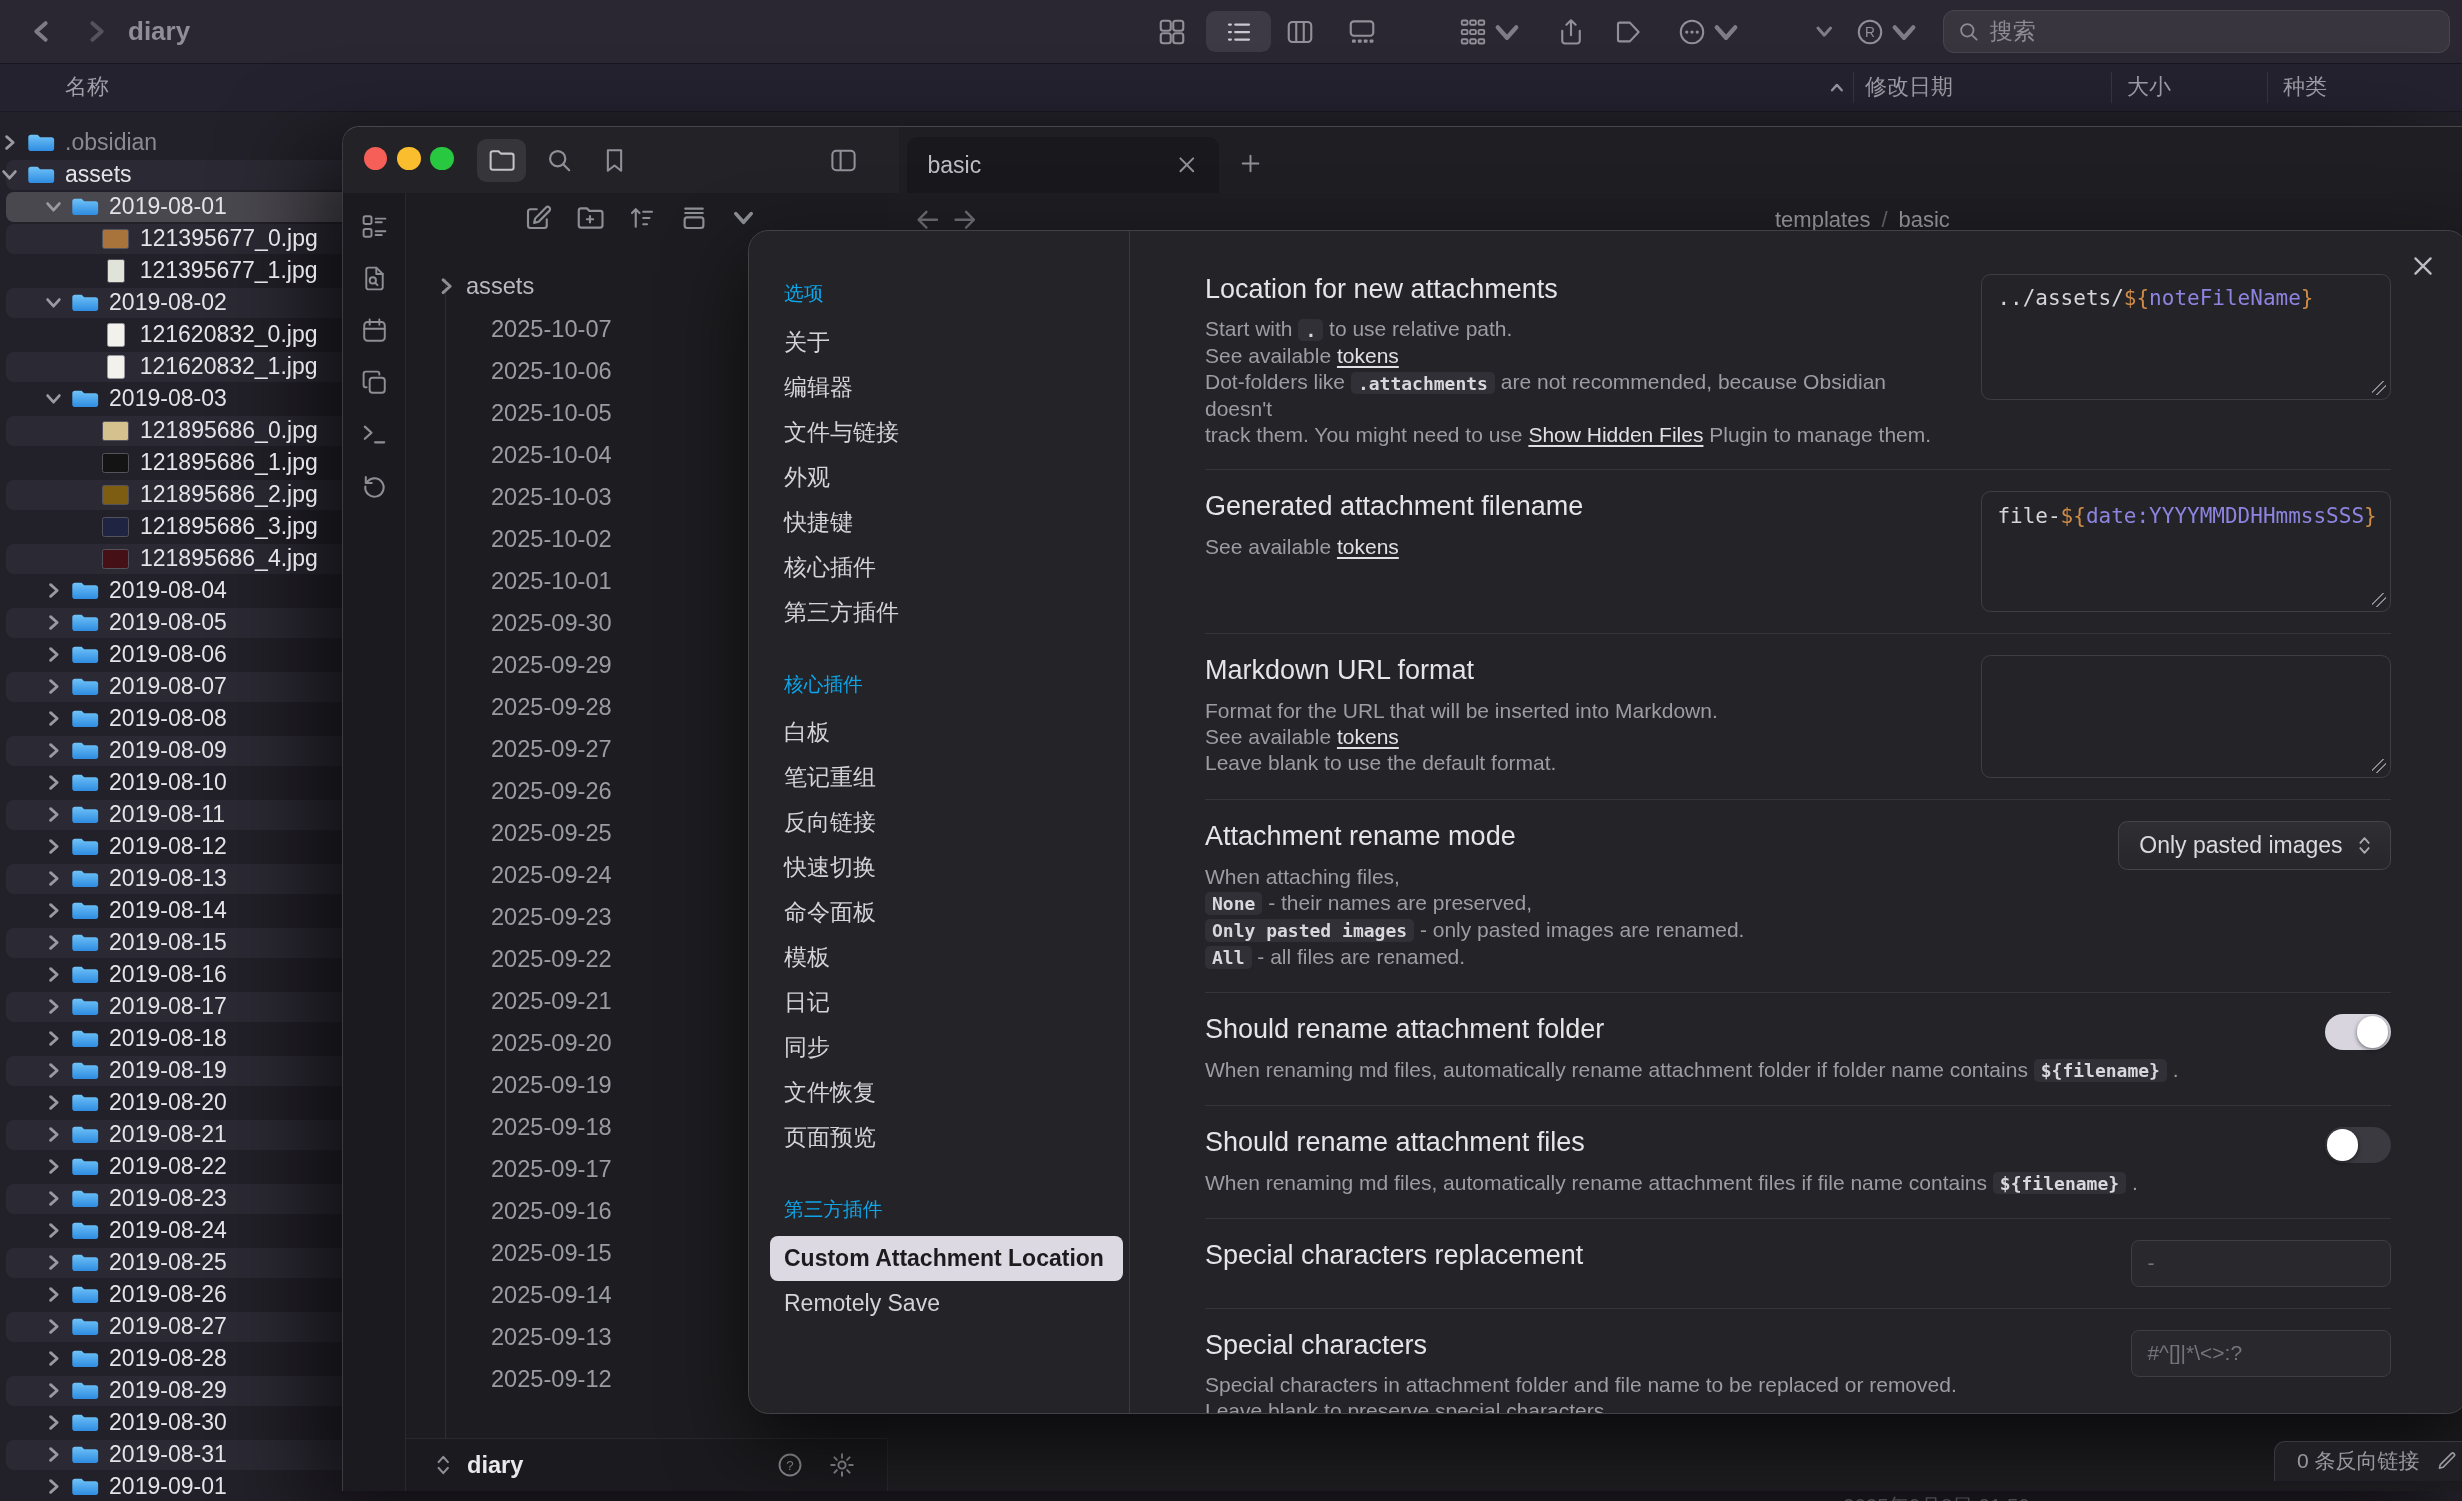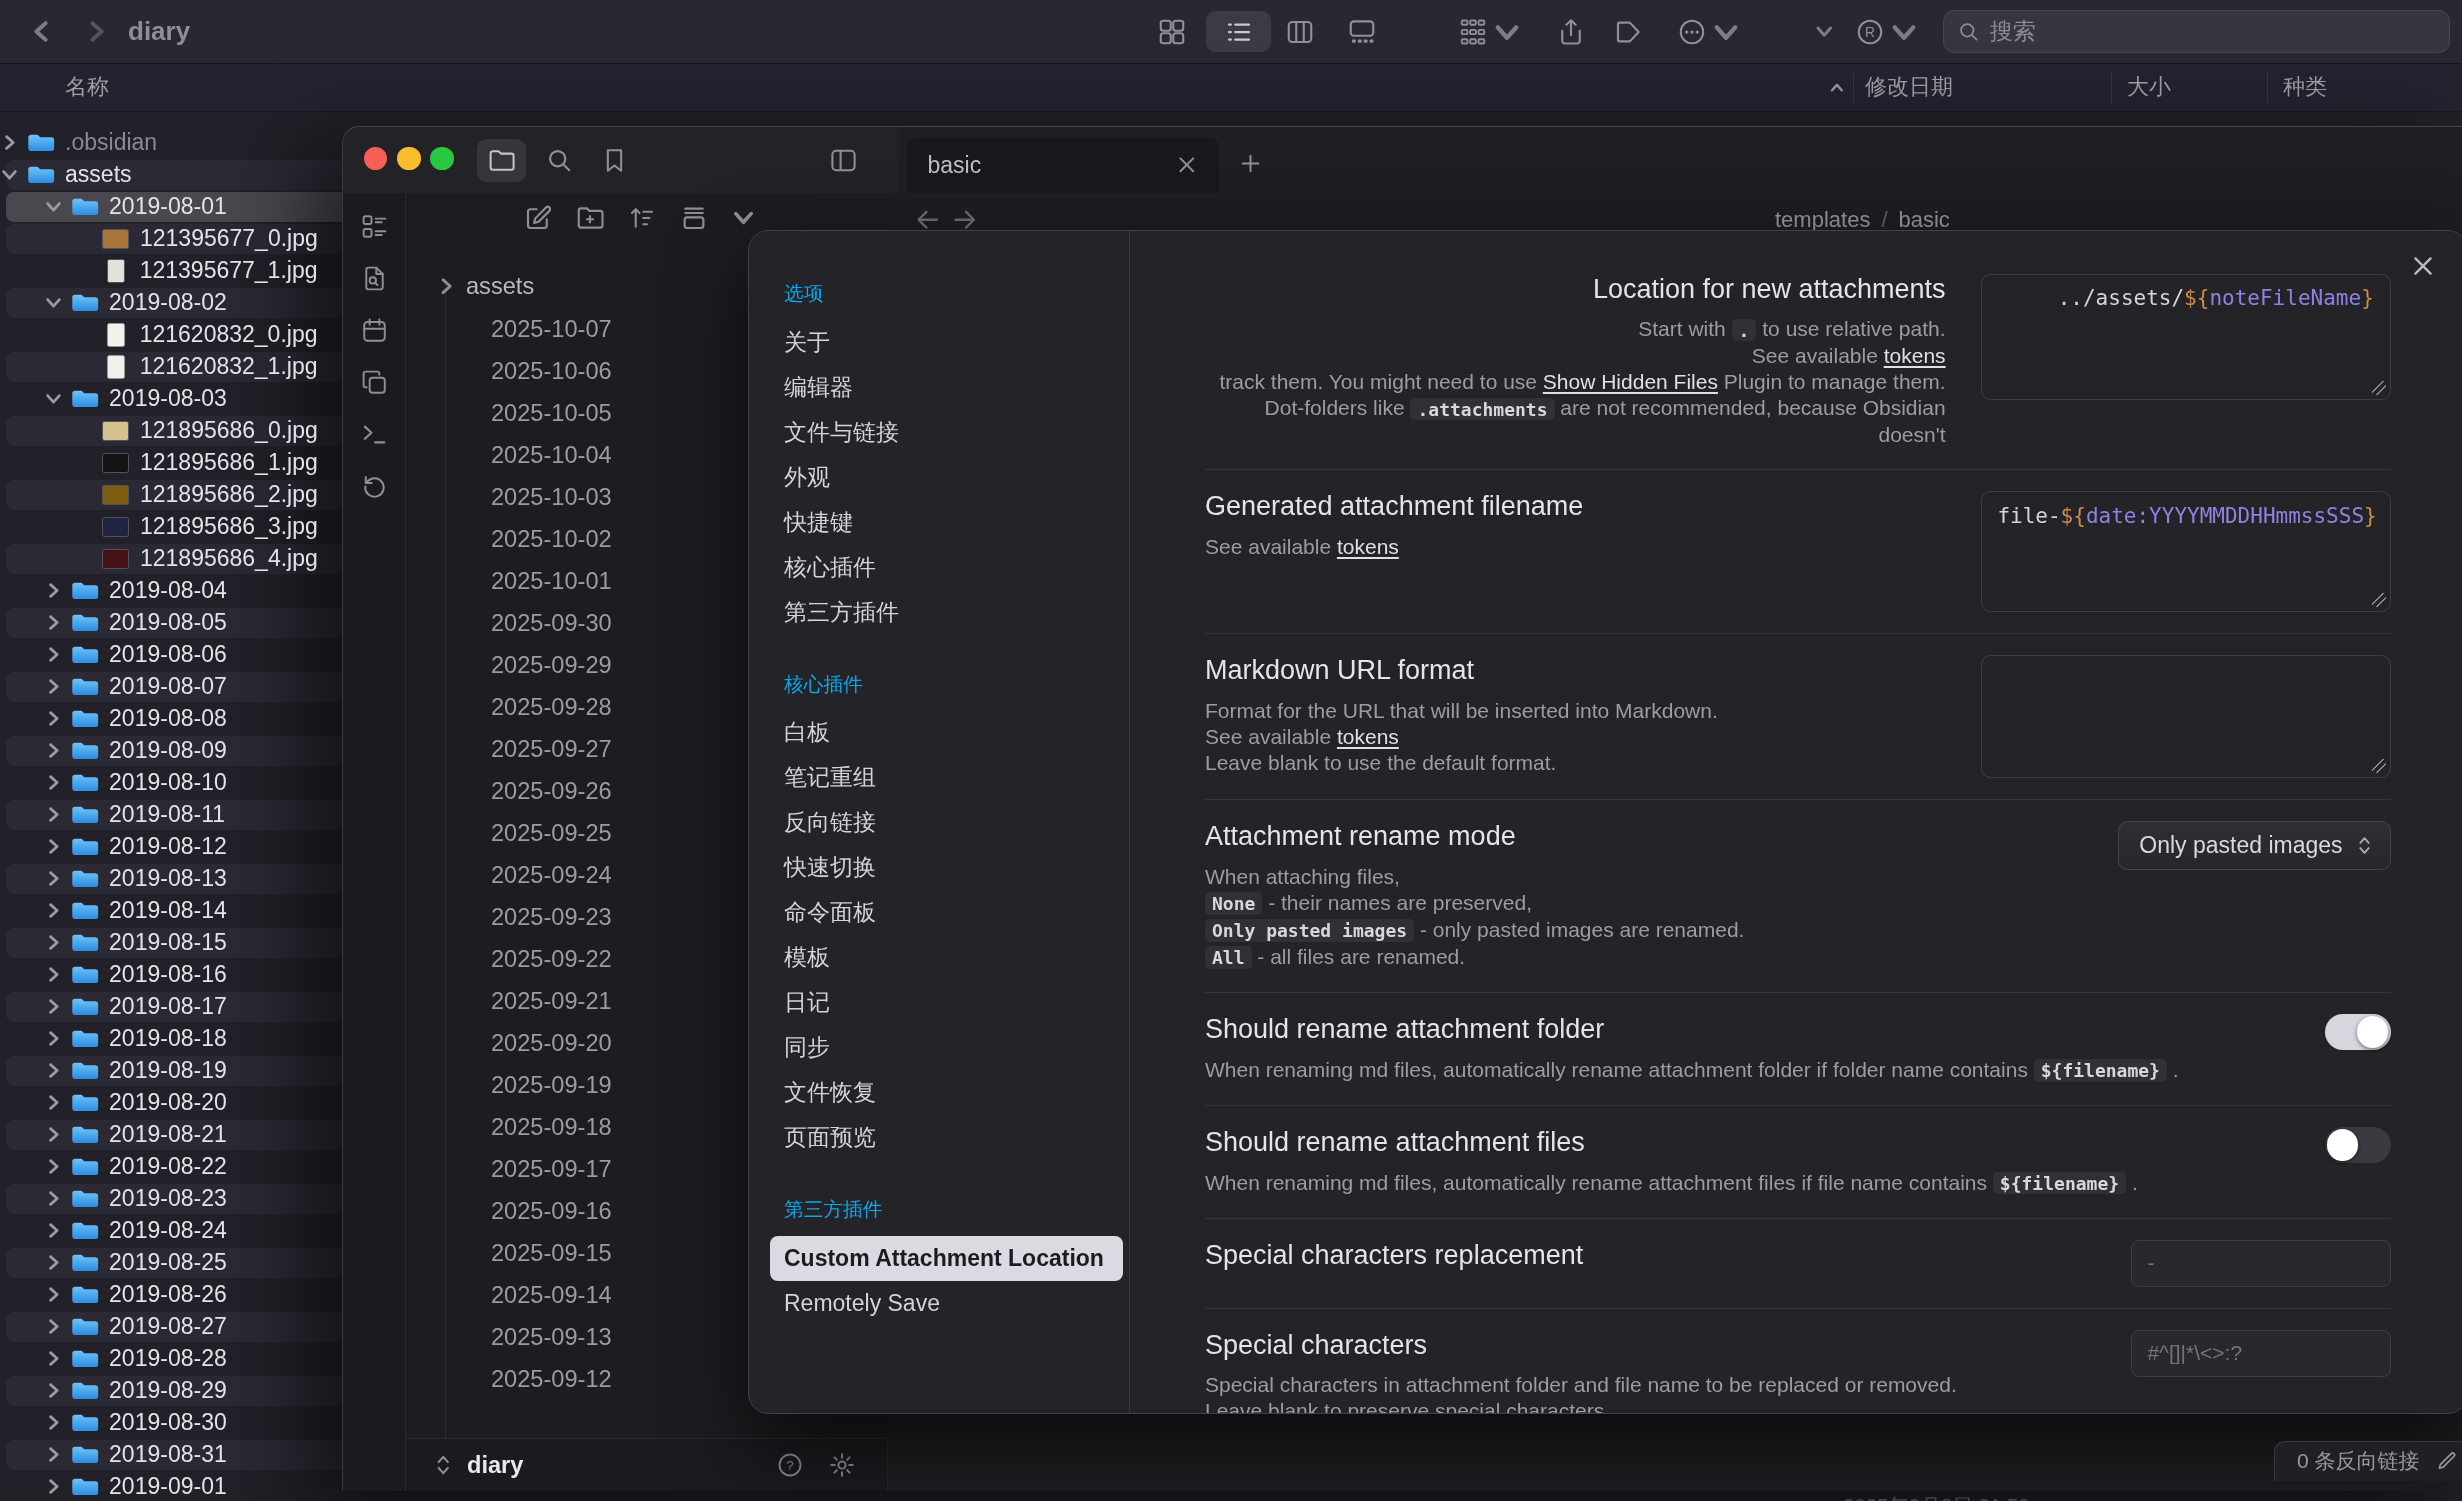--- a/index.html
+++ b/index.html
@@ -81,21 +81,21 @@
          border:0.8px solid #414146;border-radius:20.5px;box-shadow:0 31.5px 79px rgba(0,0,0,.65);overflow:hidden;}
   .m-x{position:absolute;right:30px;top:20.5px;width:28px;height:28px;color:#bcbcc2;z-index:5}
   .m-nav{position:absolute;left:0;top:0;bottom:0;width:380px;padding:49px 20.5px 0 35px;box-sizing:border-box;}
   .m-hdr{font-size:19.7px;color:#0ea5e9;margin:36px 0 12.6px 0;}
   .m-hdr:first-child{margin-top:0}
   .m-item{height:45px;display:flex;align-items:center;font-size:23px;color:#d3d3d8;padding:0 14px;margin:0 -14px;border-radius:7.9px;}
   .m-item.sel{background:#dcd9e2;color:#1c1c1f;font-weight:700;}
   .m-vsep{position:absolute;left:380px;top:0;bottom:0;width:0.8px;background:#39393e;}
   .m-body{position:absolute;left:380px;right:0;top:0;bottom:0;padding:33px 76px 0 76px;overflow:hidden;}
   .sec{display:flex;align-items:flex-start;gap:35px;padding:21px 0;border-top:0.8px solid #35353a;}
-  .sec:first-child{border-top:none;padding-top:9.5px;text-align:right;}
+  .sec:first-child{border-top:none;padding-top:9.5px;}
   .sec-text{flex:1;min-width:0;}
   .sec-title{font-size:27px;color:#e5e5e8;margin-bottom:11.8px;}
   .dline{font-size:21px;color:#9c9ca2;line-height:26px;}
   .dline .chip{font-family:"DejaVu Sans Mono",monospace;font-size:18px;background:#303036;border-radius:4.7px;
                padding:0.8px 7px;color:#d8d8dc;font-weight:700;}
   .dline a{color:#e0e0e4;text-decoration:underline;text-underline-offset:3.2px;cursor:pointer;}
   .sec-ctl{flex:none;}
   .ta{width:410px;height:126px;background:#232328;border:0.8px solid #3e3e44;border-radius:9.5px;box-sizing:border-box;
       padding:11.8px 15.8px;font-family:"DejaVu Sans Mono",monospace;font-size:21px;position:relative;}
   .ta::after{content:"";position:absolute;right:3.9px;bottom:3.9px;width:14px;height:14px;
@@ -945,22 +945,22 @@
         <div class="m-item sel">Custom Attachment Location</div>
         <div class="m-item">Remotely Save</div>
       </div>
     <div class="m-vsep"></div>
     <div class="m-body" id="modalBody">
         <div class="sec">
           <div class="sec-text">
             <div class="sec-title">Location for new attachments</div>
             <div class="dline"><span>Start with </span><span class="chip">.</span><span> to use relative path.</span></div>
             <div class="dline"><span>See available </span><a>tokens</a></div>
+            <div class="dline"><span>Dot-folders like </span><span class="chip">.attachments</span><span> are not recommended, because Obsidian doesn't</span></div>
             <div class="dline"><span>track them. You might need to use </span><a>Show Hidden Files</a><span> Plugin to manage them.</span></div>
-            <div class="dline"><span>Dot-folders like </span><span class="chip">.attachments</span><span> are not recommended, because Obsidian doesn't</span></div>
           </div>
           <div class="sec-ctl">
             <div class="ta" style="height: 126px;"><span class="cp">../assets/</span><span class="co">${</span><span class="cv">noteFileName</span><span class="co">}</span></div>
           </div>
         </div>
         <div class="sec">
           <div class="sec-text">
             <div class="sec-title">Generated attachment filename</div>
             <div class="dline"><span>See available </span><a>tokens</a></div>
           </div>

